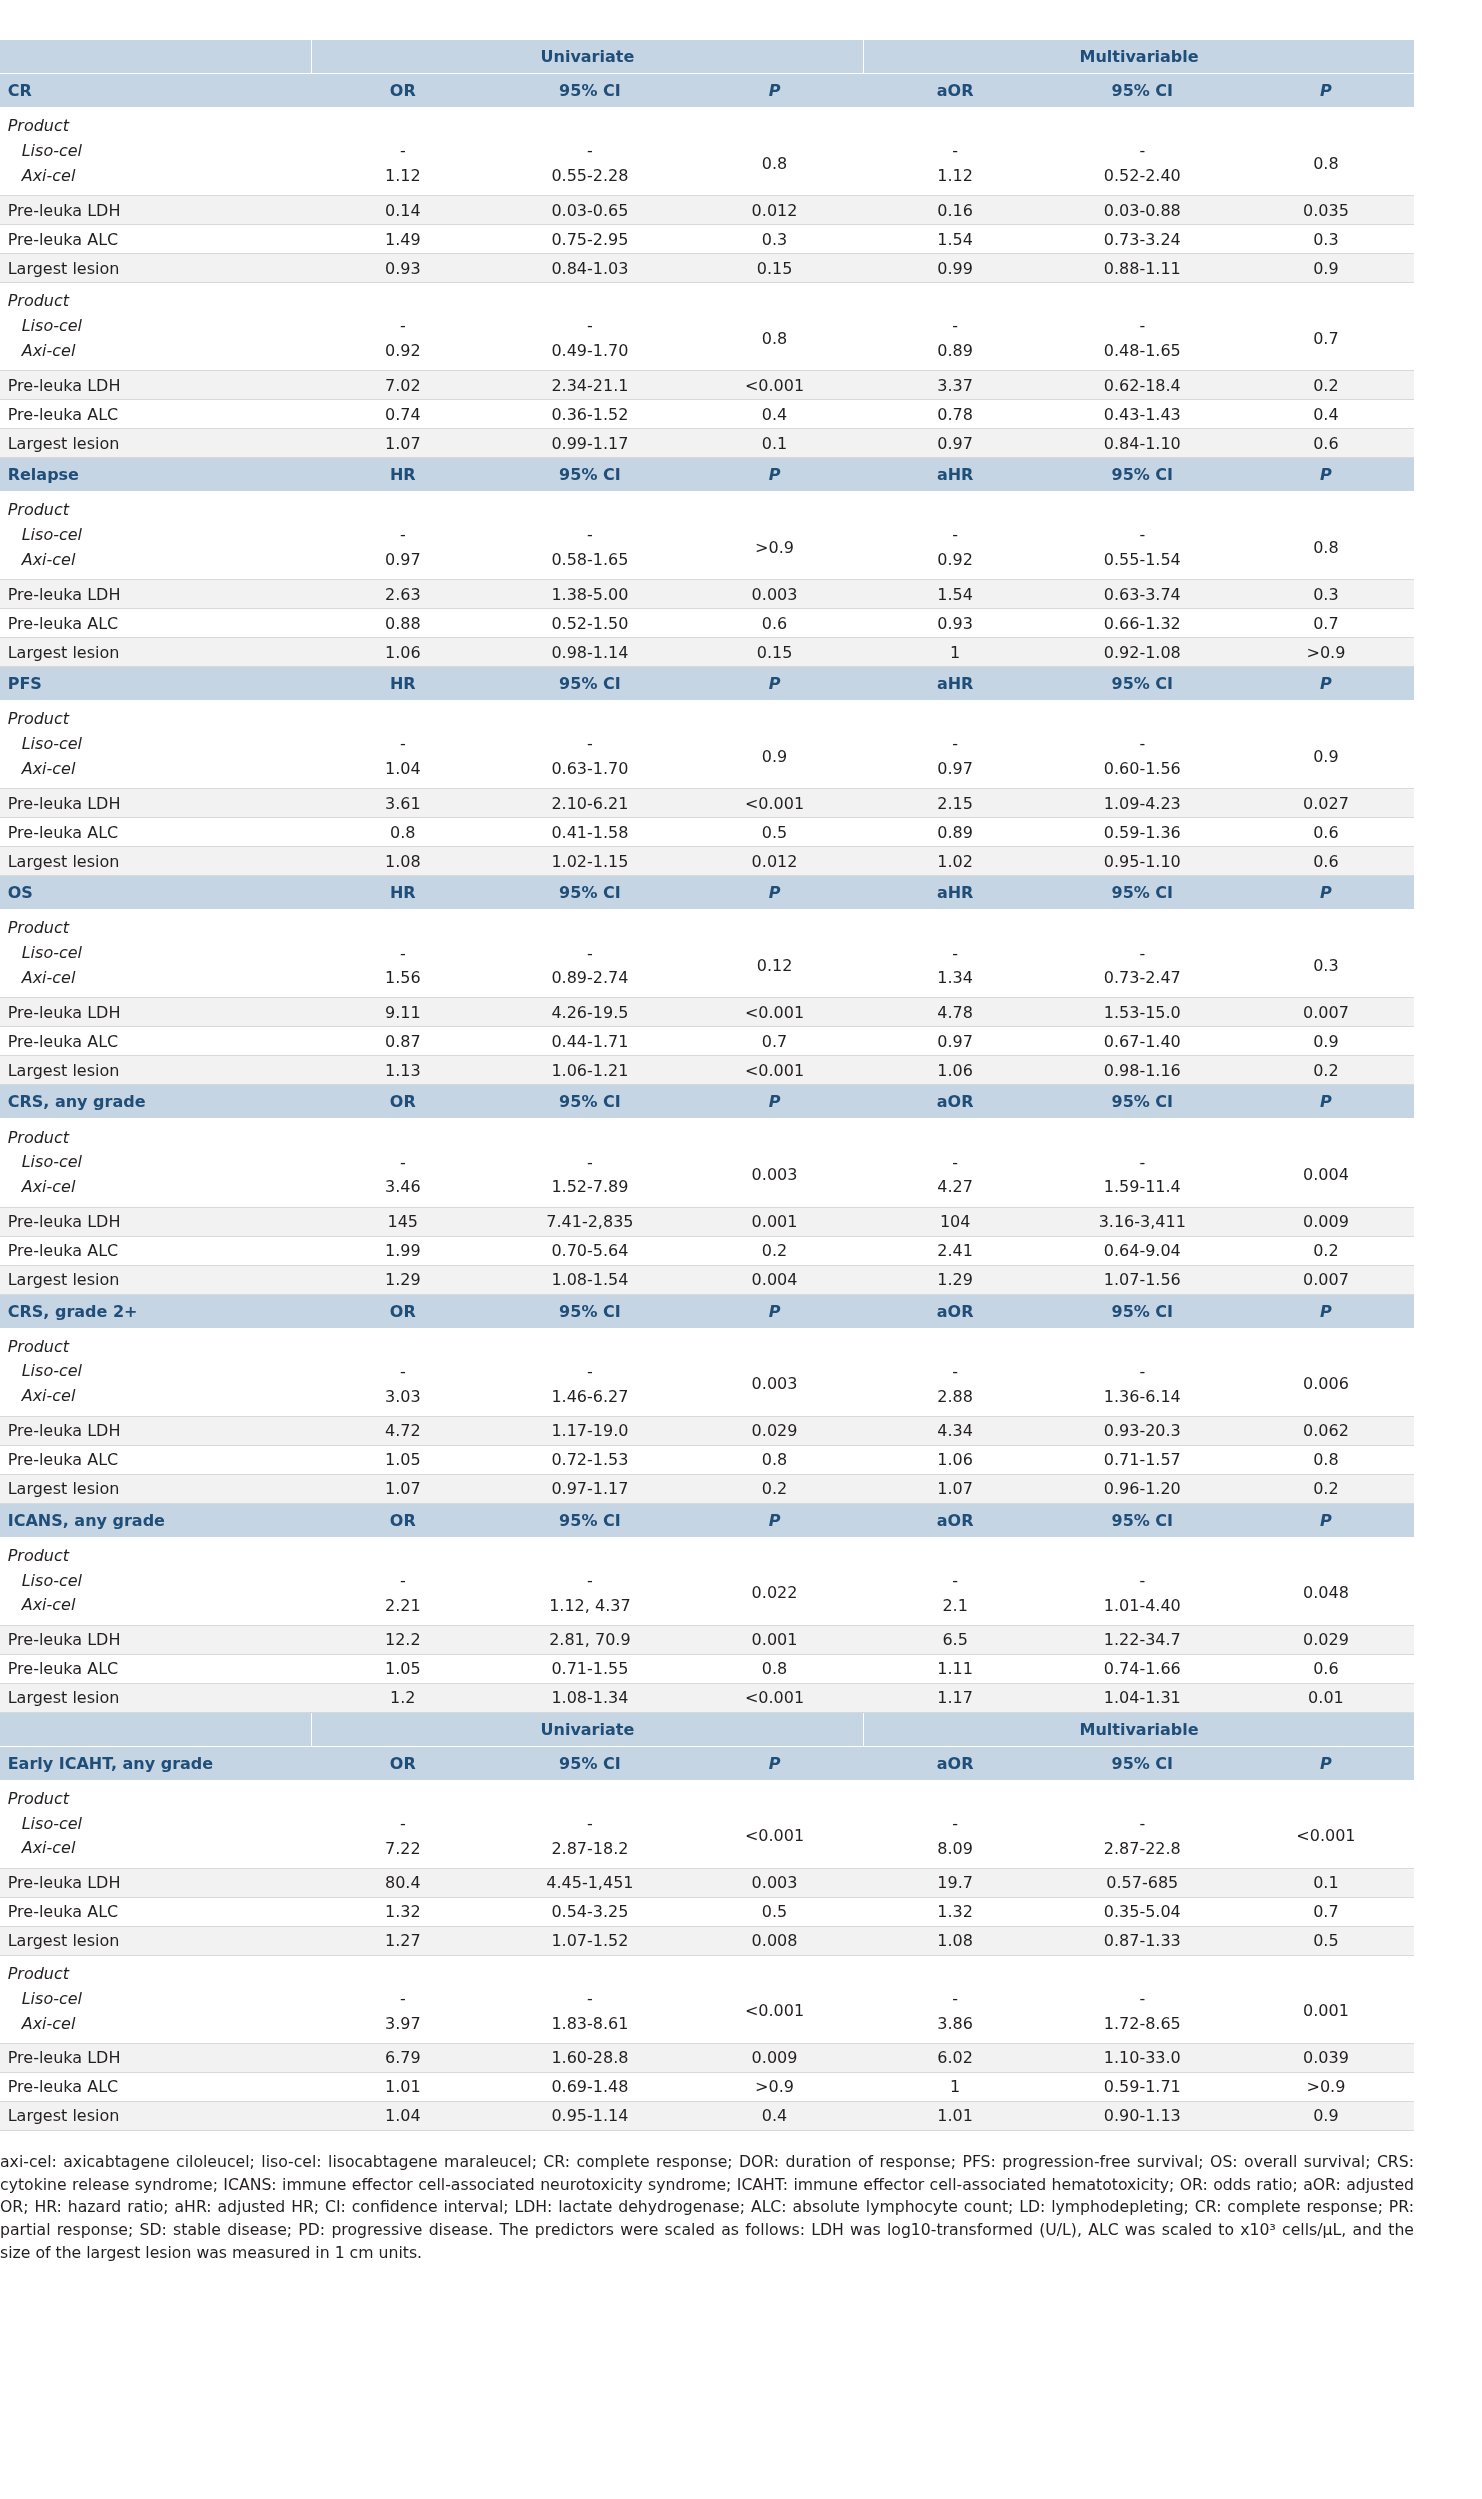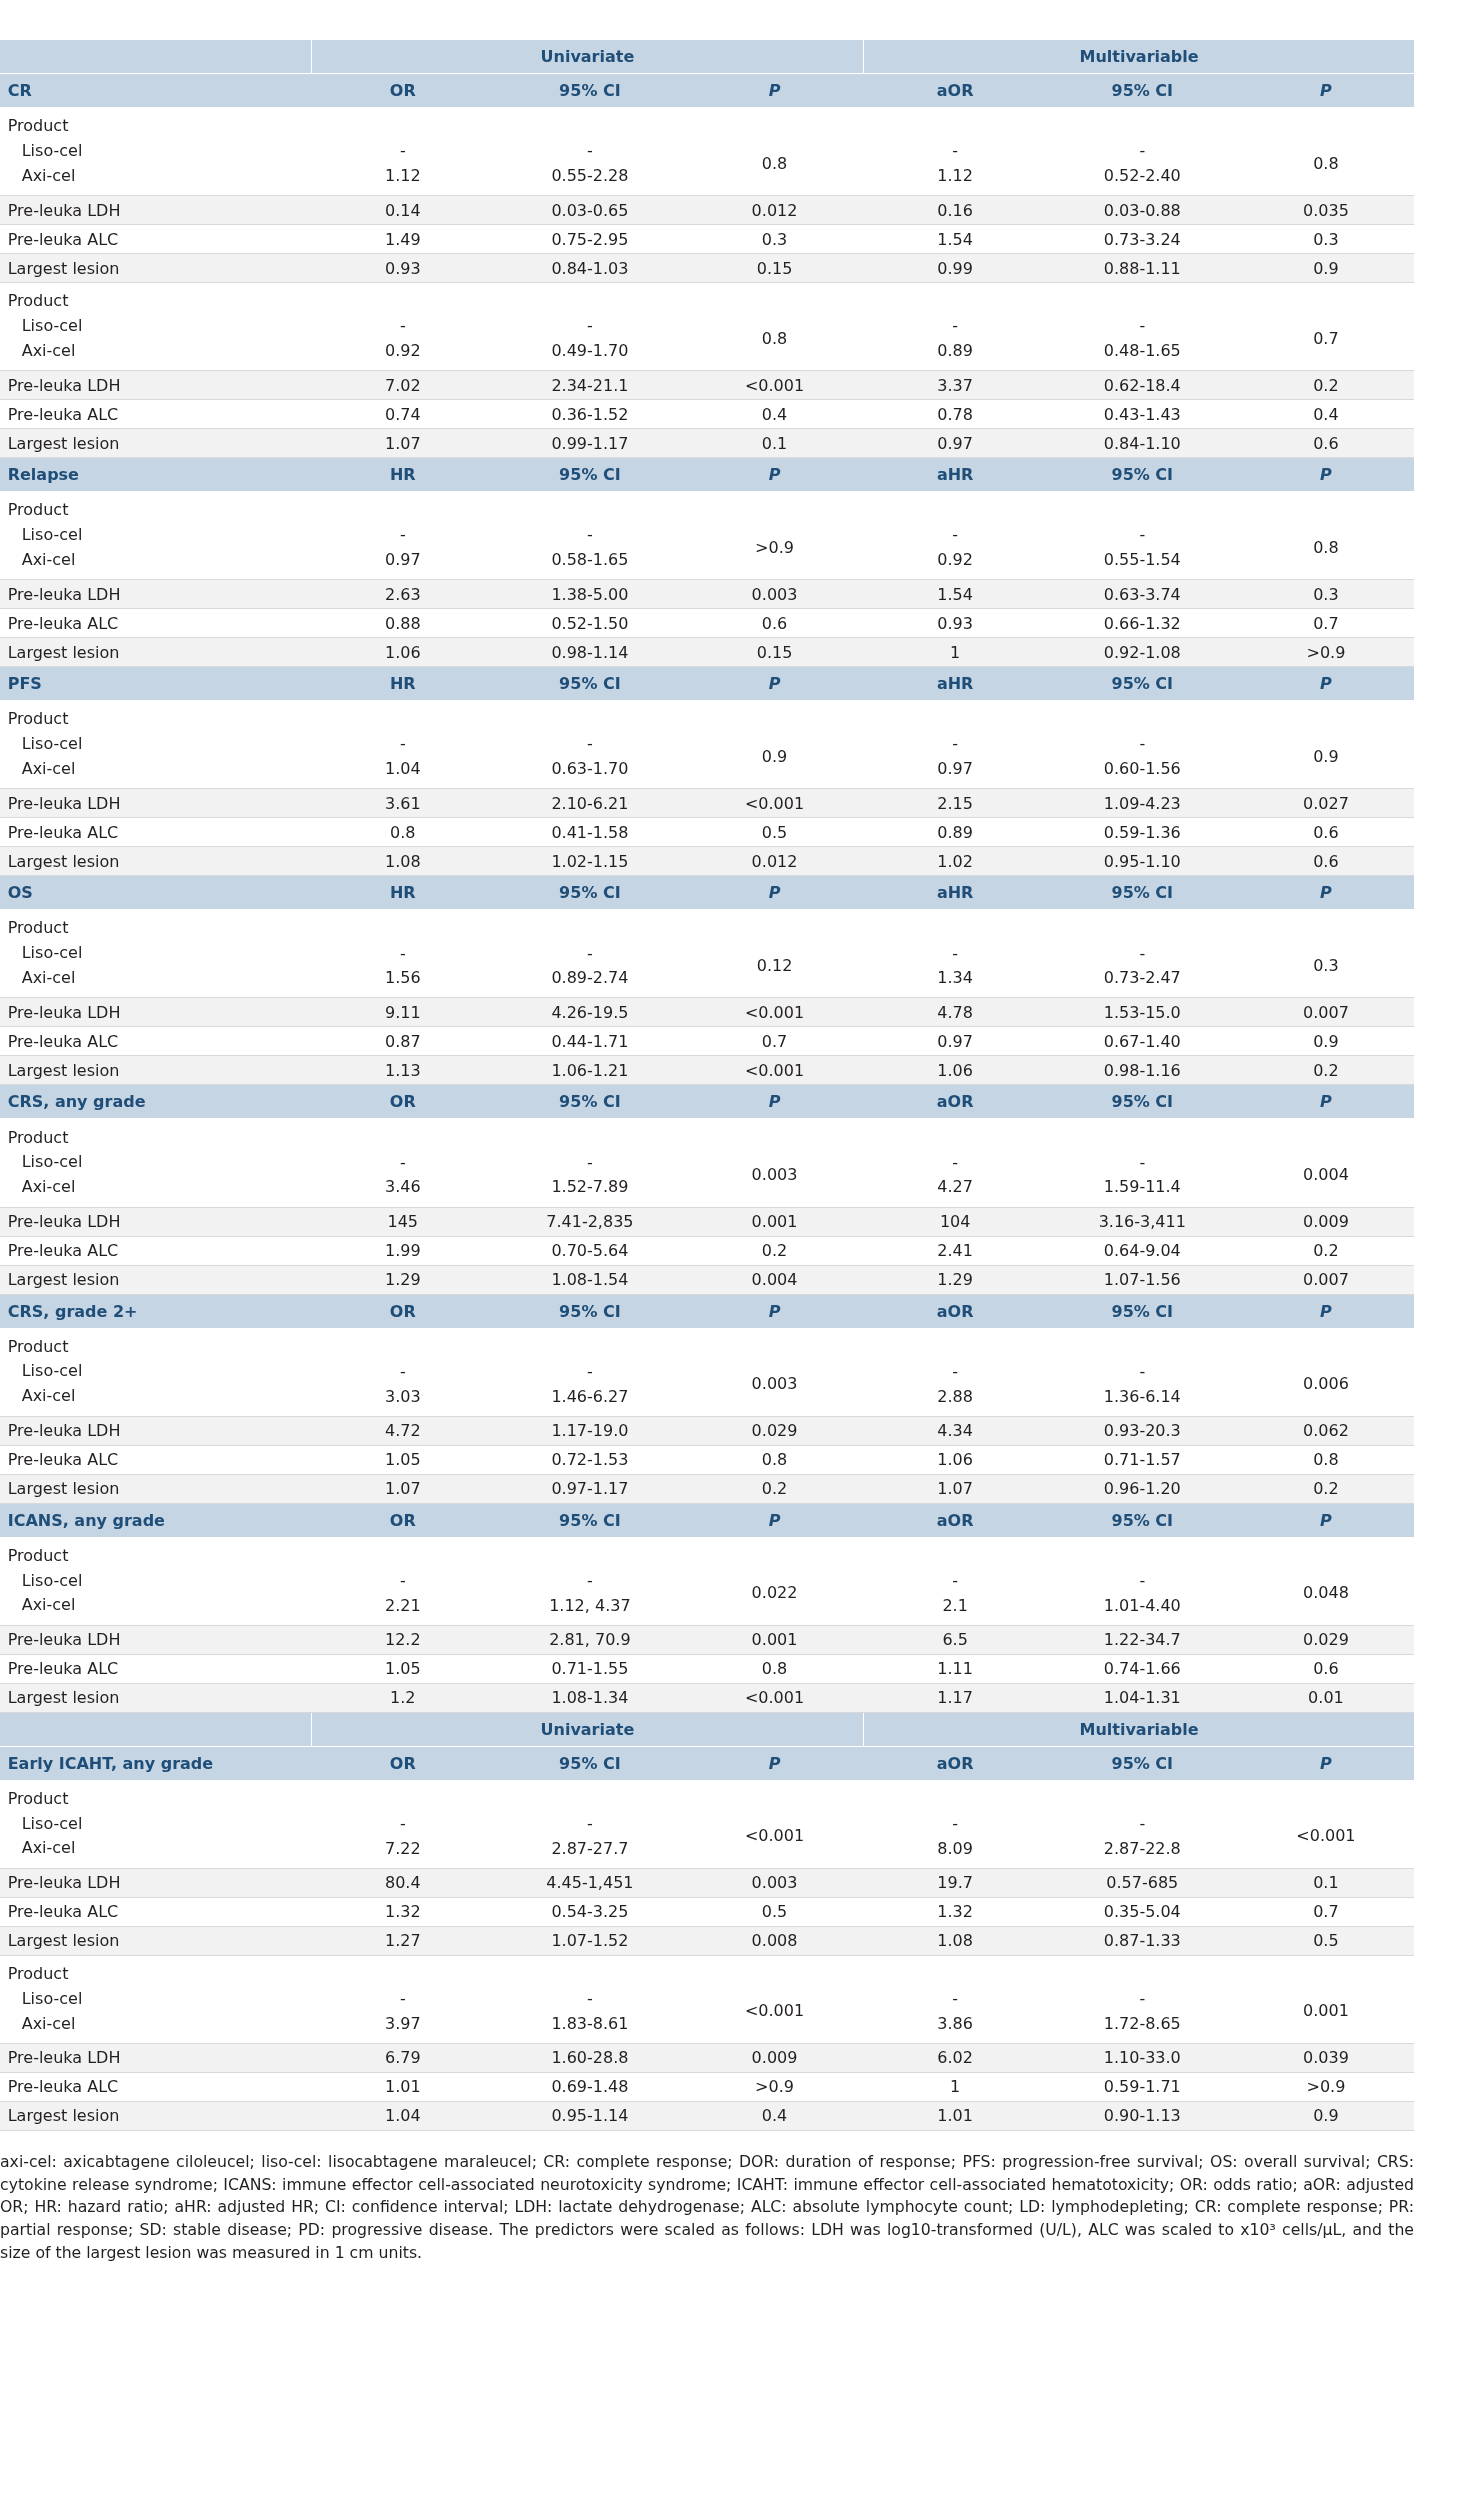--- a/index.html
+++ b/index.html
@@ -83,20 +83,21 @@
     text-align: center;
     vertical-align: middle;
     font-size: 16px;
     line-height: 1.55;
   }
   tr.product td.lbl {
     text-align: left;
     padding-left: 7.7px;
     vertical-align: top;
     padding-top: 6.1px;
+    font-style: italic;
   }
   tr.product td.lbl .sub {
     padding-left: 14px;
     display: block;
   }
   .dashline {
     display: block;
   }
 
   tr.datarow td {
@@ -739,21 +740,21 @@
             <span class="sub">Axi-cel</span>
           </td>
           <td>
             <span style="display: block;">&nbsp;</span>
             <span class="dashline">-</span>
             <span class="dashline">7.22</span>
           </td>
           <td>
             <span style="display: block;">&nbsp;</span>
             <span class="dashline">-</span>
-            <span class="dashline">2.87-27.7</span>
+            <span class="dashline">2.87-18.2</span>
           </td>
           <td>
             <span style="display: block;">&nbsp;</span>
             <span class="dashline"></span>
             <span class="dashline">&lt;0.001</span>
           </td>
           <td>
             <span style="display: block;">&nbsp;</span>
             <span class="dashline">-</span>
             <span class="dashline">8.09</span>

